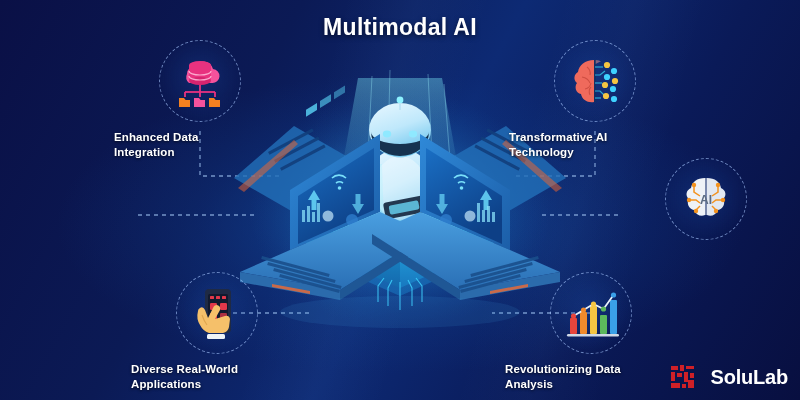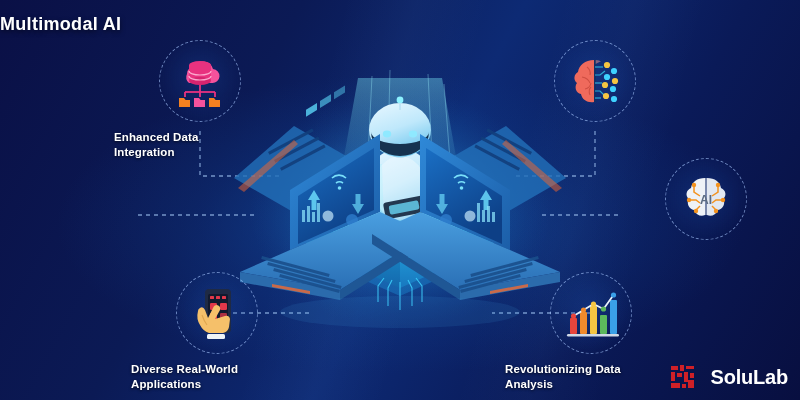--- a/index.html
+++ b/index.html
@@ -24,23 +24,23 @@
     background:
       linear-gradient(105deg, rgba(255,255,255,0.00) 38%, rgba(120,180,255,0.045) 46%, rgba(255,255,255,0.00) 54%),
       linear-gradient(105deg, rgba(255,255,255,0.00) 62%, rgba(120,180,255,0.035) 70%, rgba(255,255,255,0.00) 78%);
     pointer-events: none;
   }
 
   
   .title {
     position: absolute;
     top: 14px; left: 0; right: 0;
-    text-align: left;
+    text-align: center;
     color: #ffffff;
-    font-size: 18px;
+    font-size: 23px;
     font-weight: bold;
     letter-spacing: 0.3px;
     text-shadow: 0 2px 5px rgba(0,0,0,0.55);
   }
 
   
   .connectors {
     position: absolute; inset: 0;
     pointer-events: none;
   }
@@ -384,20 +384,22 @@
           <circle cx="47" cy="18" r="3.1" fill="#3fd2ff"></circle>
           <circle cx="40" cy="24" r="3.1" fill="#3fd2ff"></circle>
           <circle cx="48" cy="28" r="3.1" fill="#f5c542"></circle>
           <circle cx="38" cy="32" r="3.1" fill="#f5c542"></circle>
           <circle cx="46" cy="36" r="3.1" fill="#3fd2ff"></circle>
           <circle cx="39" cy="43" r="3.1" fill="#f5c542"></circle>
           <circle cx="47" cy="46" r="3.1" fill="#3fd2ff"></circle>
         </g>
       </svg>
     </div>
+    <div class="node-label">Transformative AI
+Technology</div>
   </div>
 
 
   <div class="node" id="node-comprehensive-ai">
     <div class="badge">
       <svg width="54" height="54" viewBox="0 0 54 54">
 
         <path d="M26 6 c-8 0 -13 4 -14 10 c-5 2 -6 8 -2 11 c-3 4 0 10 5 11 c2 5 7 7 11 5 Z" fill="#eef2f7"></path>
         <path d="M28 6 c8 0 13 4 14 10 c5 2 6 8 2 11 c3 4 0 10 -5 11 c-2 5 -7 7 -11 5 Z" fill="#e2e8f1"></path>
         <line x1="27" y1="6" x2="27" y2="43" stroke="#c3ccda" stroke-width="1.2"></line>

